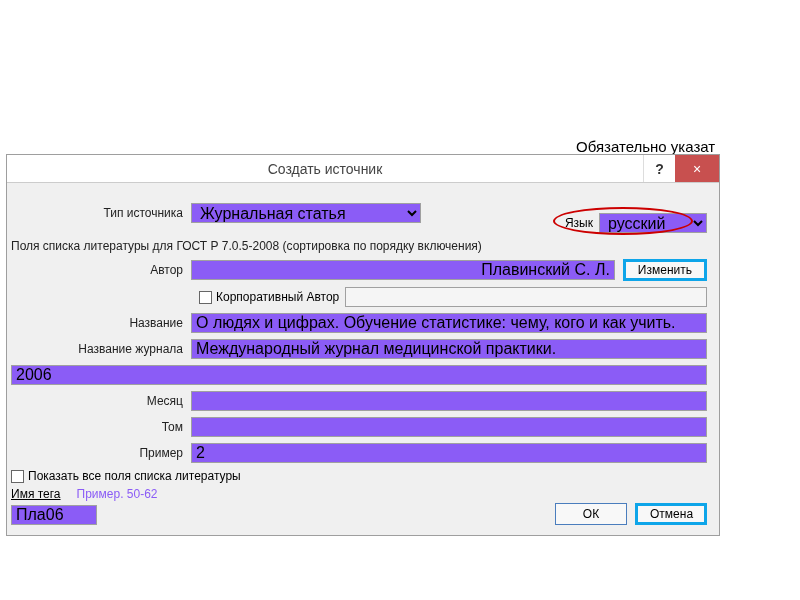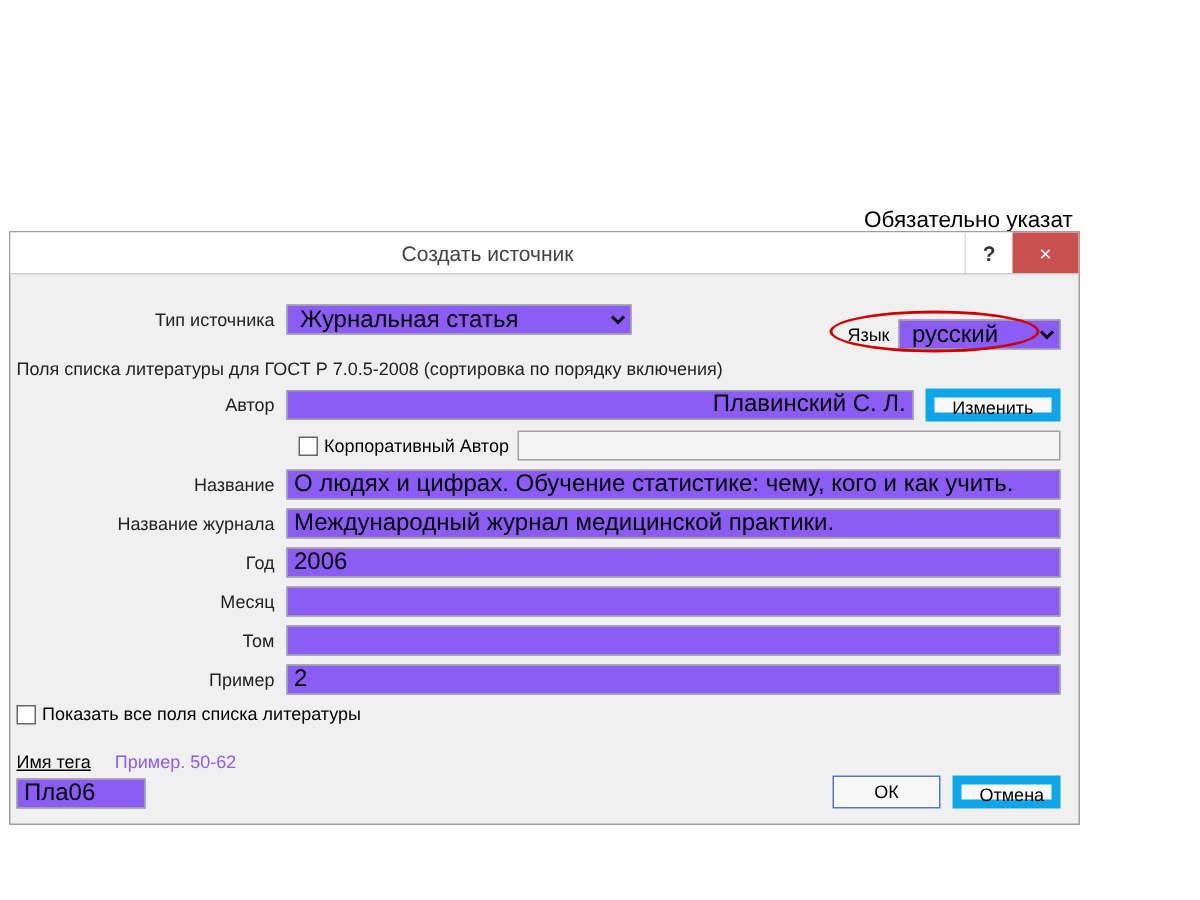--- a/index.html
+++ b/index.html
@@ -122,21 +122,21 @@
     border: 2px solid #c00;
     border-radius: 50%;
     pointer-events: none;
   }
   .section-title {
     margin: 4px 0 6px 0;
     color: #222;
   }
   .author-input { flex: 1; margin-right: 8px; text-align: right; }
   .btn {
-    border: 6px solid #0ea5e9;
+    border: 3px solid #0ea5e9;
     background: #f8f8f8;
     height: 22px;
     padding: 0 12px;
     font-size: 12px;
     cursor: default;
   }
   .checkbox-box {
     width: 13px;
     height: 13px;
     border: 1px solid #666;
@@ -155,21 +155,21 @@
     flex: 1;
     background: #f5f5f5;
     border: 1px solid #a0a0a0;
     height: 20px;
     margin-left: 6px;
   }
   .wide-input { flex: 1; }
   .show-all {
     display: flex;
     align-items: center;
-    margin-bottom: 18px;
+    margin-bottom: 4px;
   }
   .tag-row {
     display: flex;
     align-items: center;
   }
   .tag-label {
     text-decoration: underline;
     margin-right: 16px;
   }
   .example { color: #8b5cf6; }
@@ -240,21 +240,20 @@
       <div class="label">Название</div>
       <input class="textbox wide-input" value="О людях и цифрах. Обучение статистике: чему, кого и как учить." style="">
     </div>
 
     <div class="row">
       <div class="label">Название журнала</div>
       <input class="textbox wide-input" value="Международный журнал медицинской практики." style="">
     </div>
 
     <div class="row">
-      <div class="label">Год</div>
       <input class="textbox wide-input" value="2006" style="">
     </div>
 
     <div class="row">
       <div class="label">Месяц</div>
       <input class="textbox wide-input" value="" style="">
     </div>
 
 
     <div class="row">

